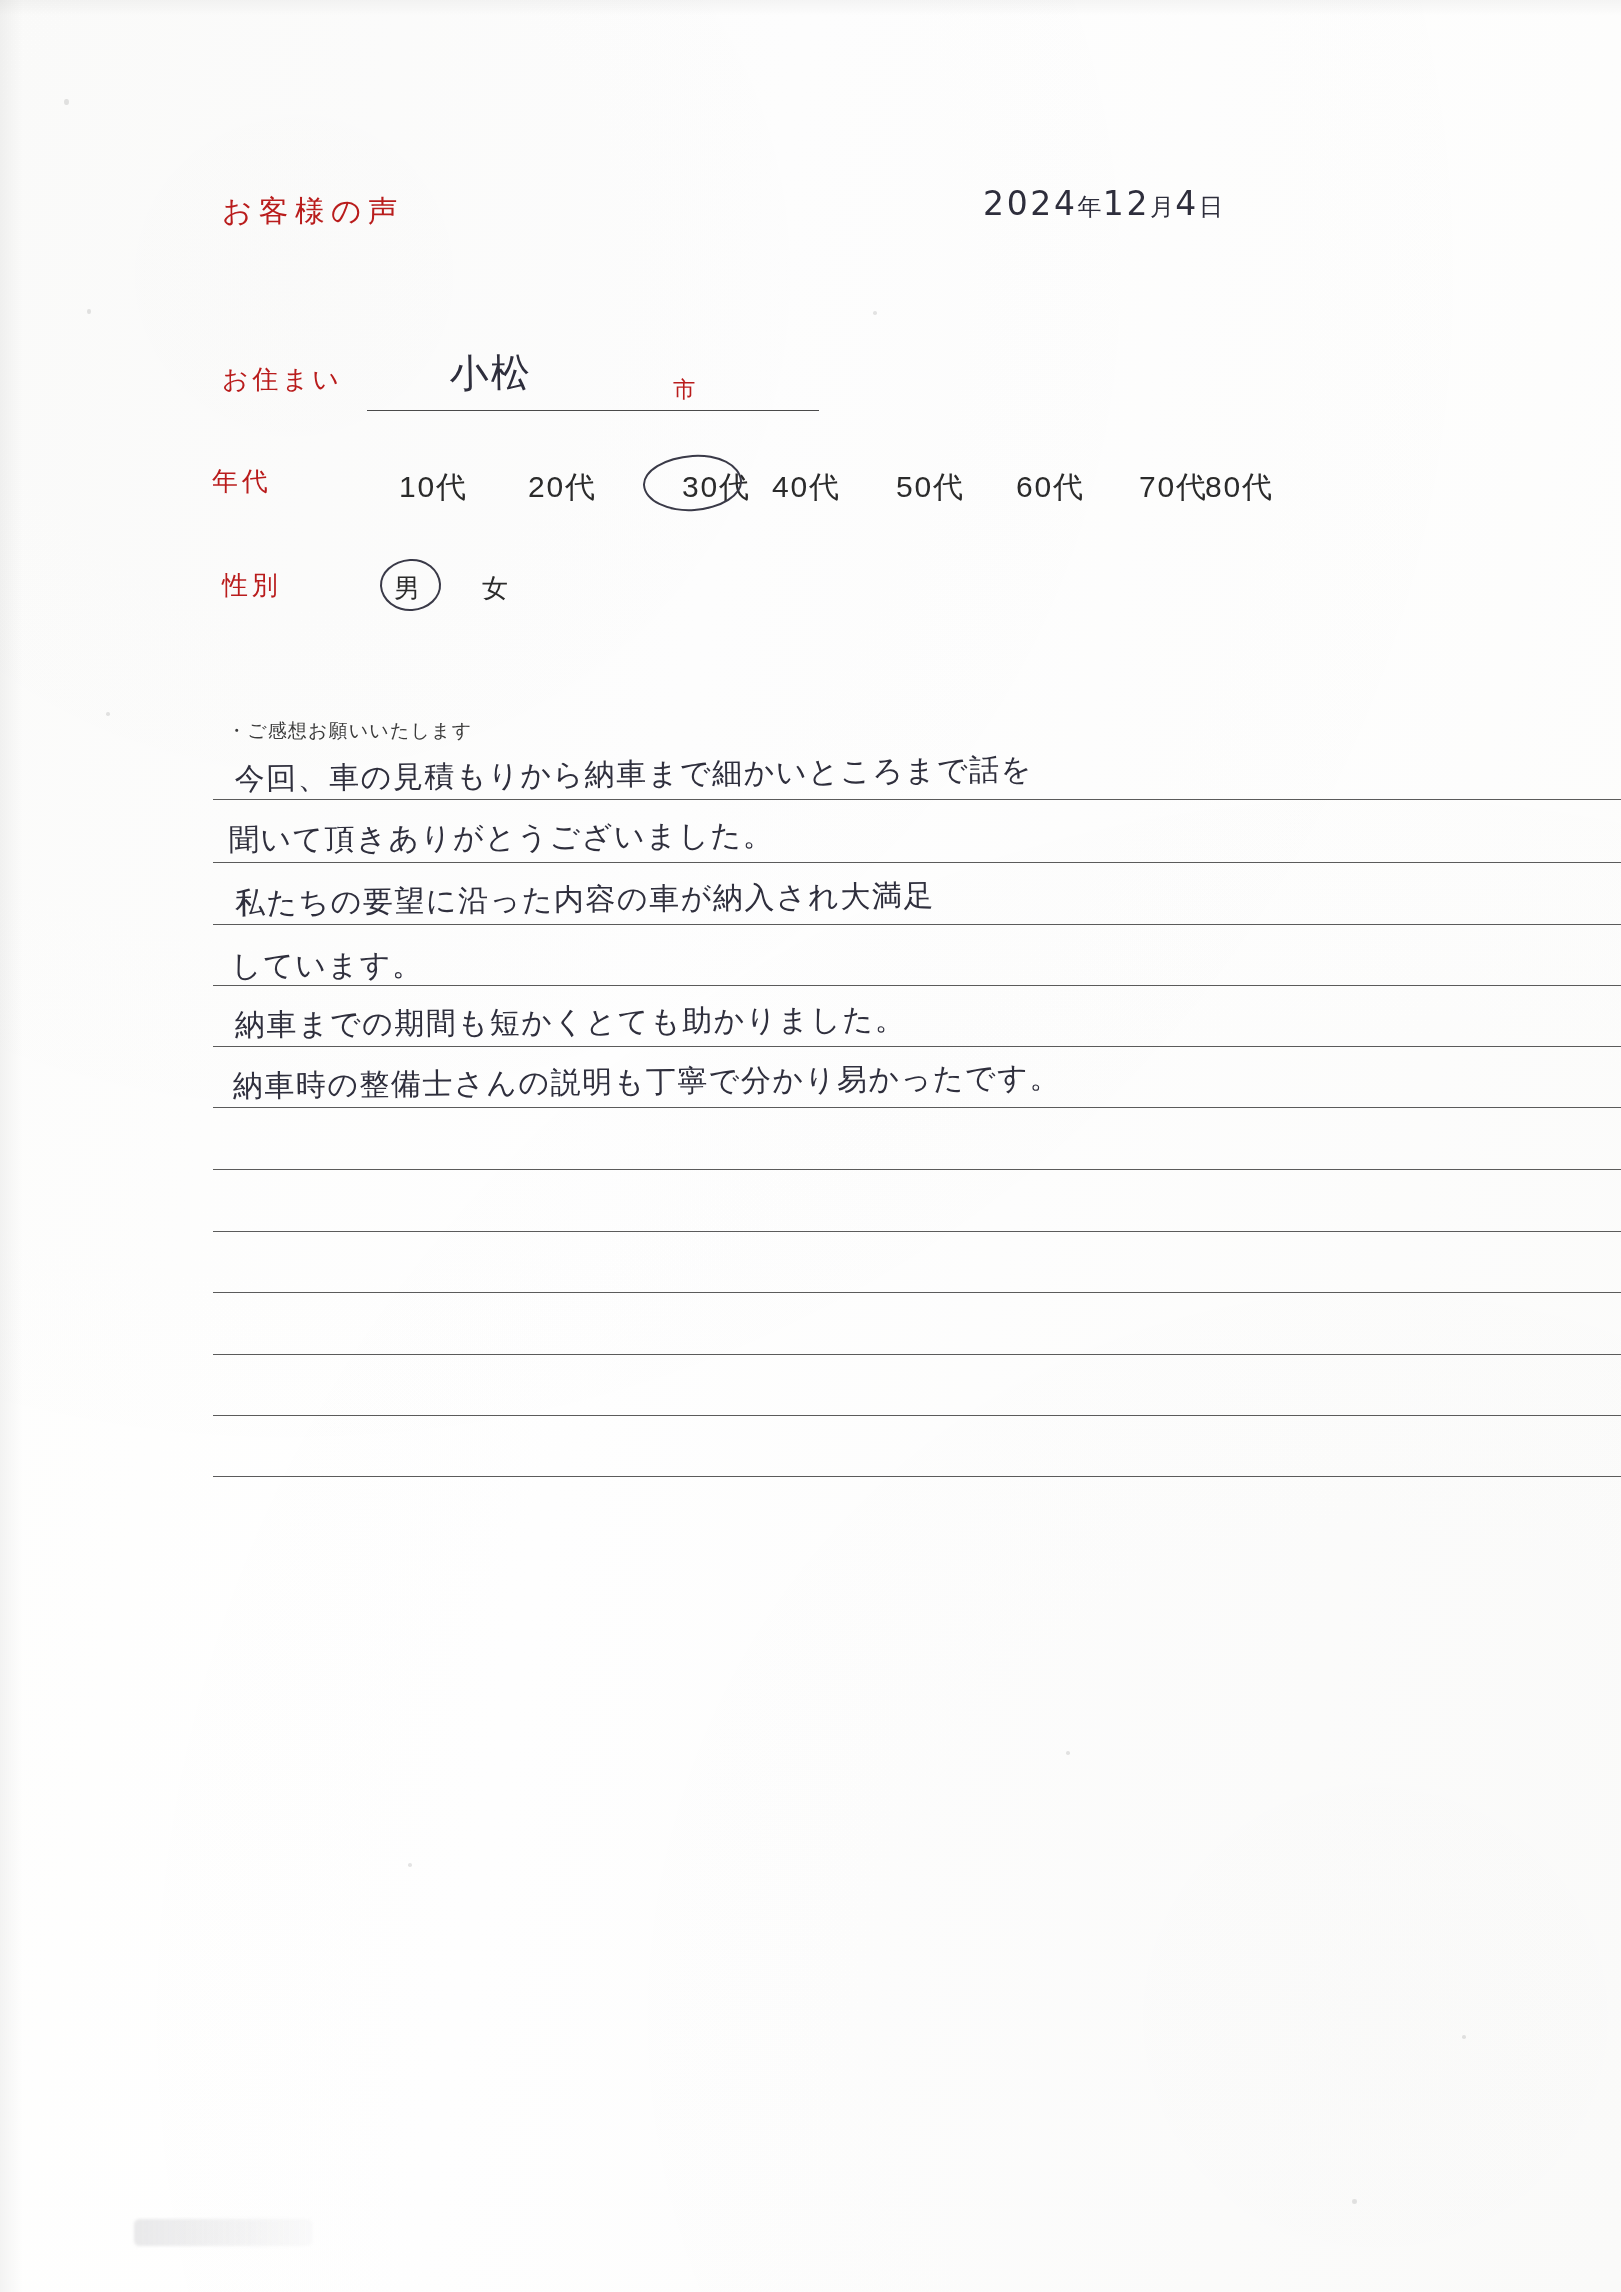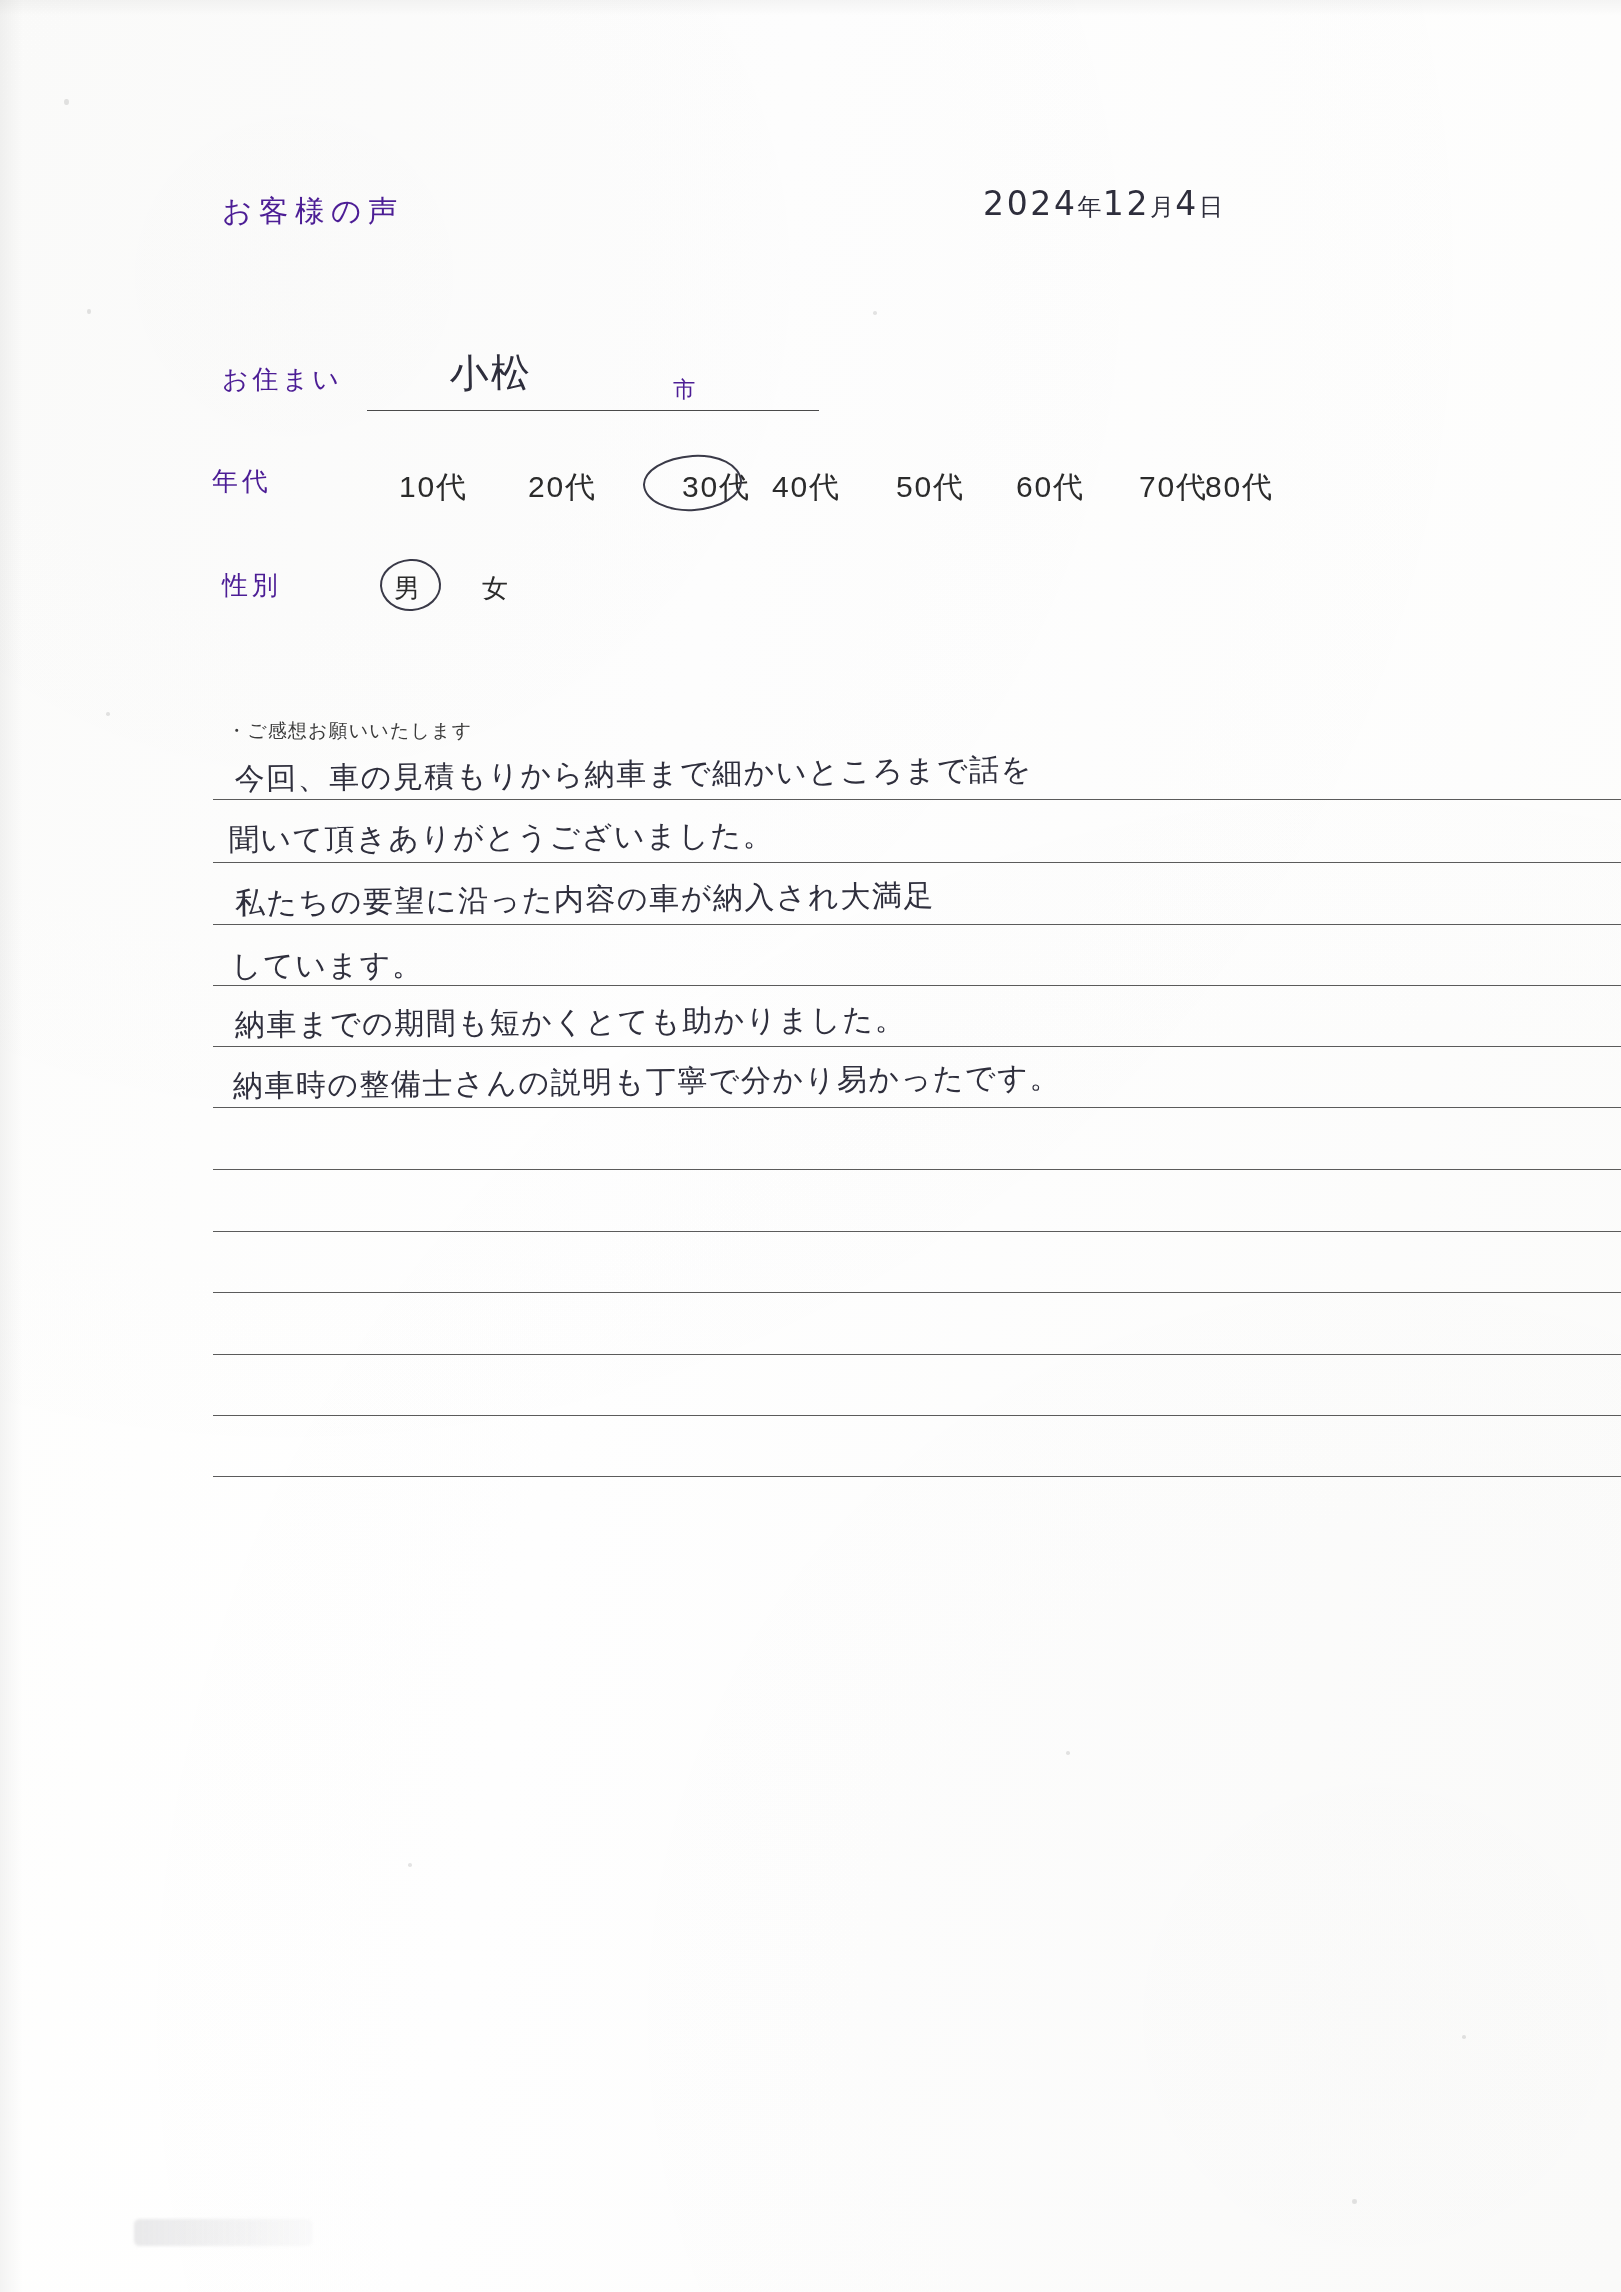--- a/index.html
+++ b/index.html
@@ -45,21 +45,21 @@
     position: absolute;
     left: 0; top: 0;
     width: 1621px;
     height: 2293px;
   }
 
   
   .print {
     position: absolute;
     font-family: "Liberation Sans", sans-serif;
-    color: #4c1d95;
+    color: #b91c1c;
     letter-spacing: 0.14em;
     white-space: nowrap;
   }
 
   #form-title {
     left: 222px;
     top: 191px;
     font-size: 29.6px;
     letter-spacing: 0.22em;
   }

